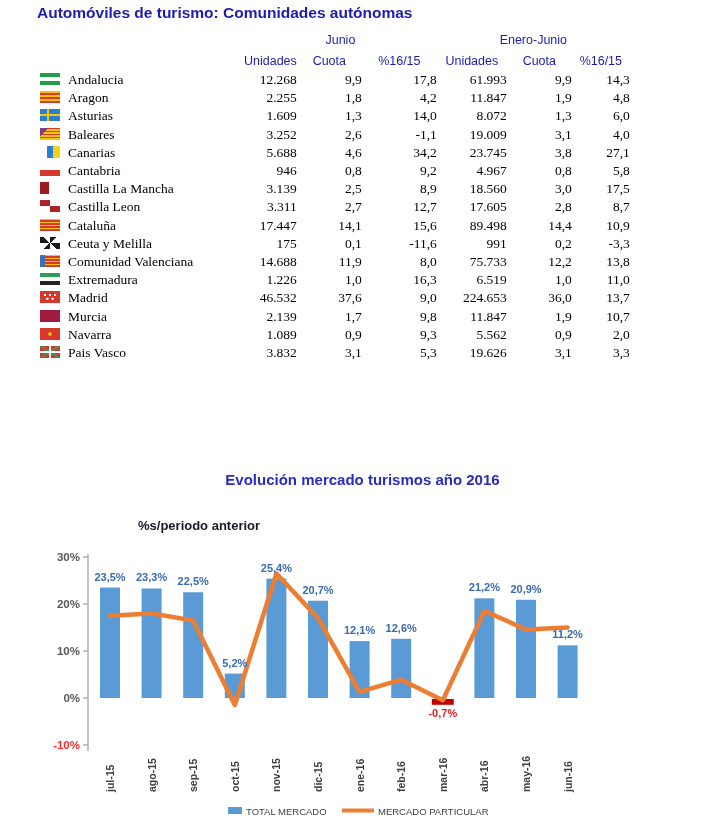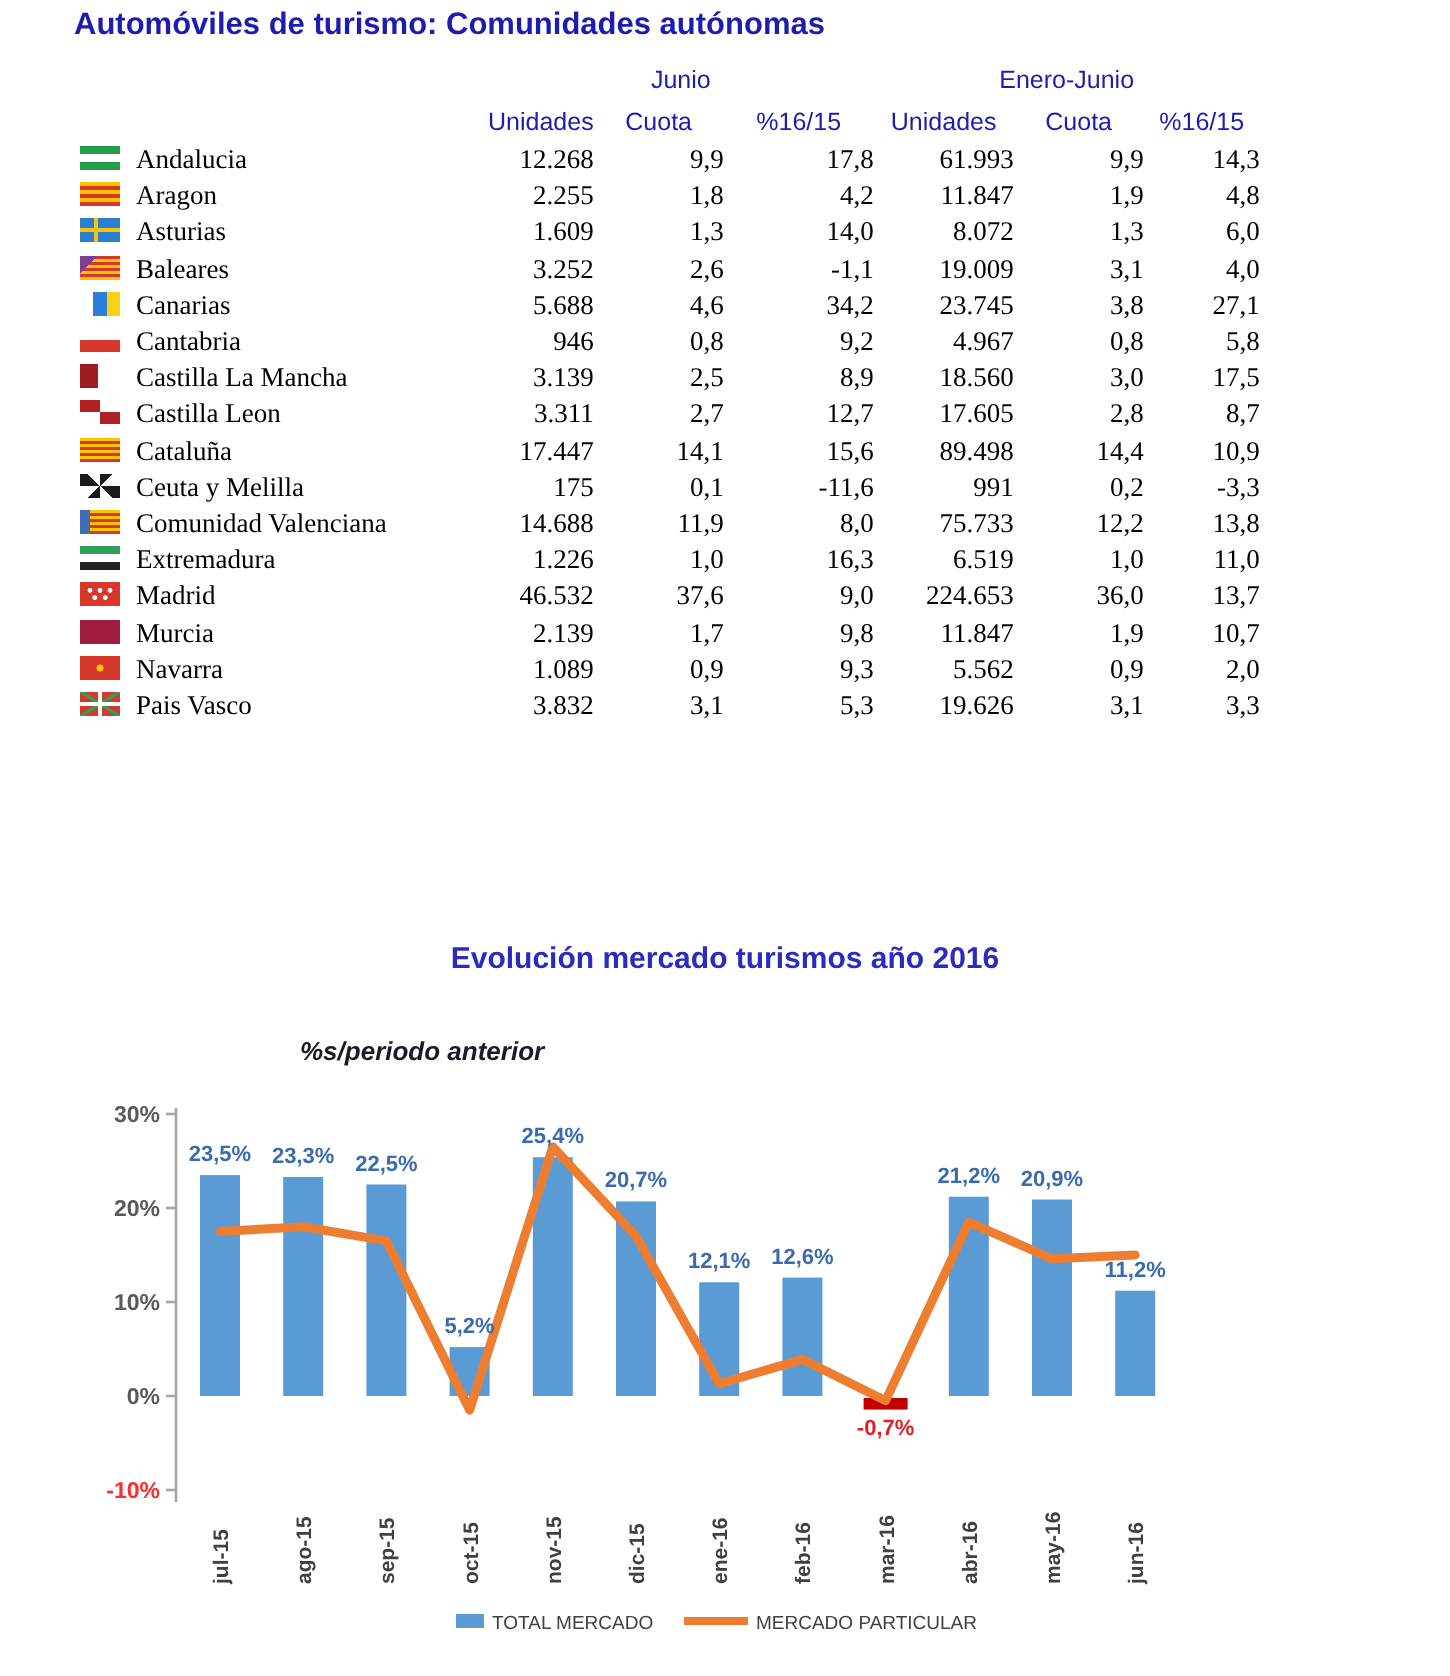--- a/index.html
+++ b/index.html
@@ -20,21 +20,21 @@
   #regions-table .group-h th{text-align:center;height:21px;vertical-align:middle;}
   #regions-table .col-h th{text-align:center;height:21px;vertical-align:middle;}
   #regions-table td{font-family:"Liberation Serif","DejaVu Serif",serif;font-size:13.5px;color:#000;
                     height:18.2px;padding:0;white-space:nowrap;vertical-align:middle;}
   #regions-table td.num{text-align:right;}
   .flag{display:inline-block;width:20px;height:12px;margin-right:8px;vertical-align:-1px;
         background-color:#ccc;position:relative;}
   
   #chart-title{position:absolute;left:0;top:447px;width:725px;text-align:center;
                font-size:15px;font-weight:bold;color:#2b2bc2;margin-top:24px;}
-  #axis-label{position:absolute;left:150px;top:518px;font-size:13px;font-weight:bold;color:#1a1a28;font-style:italic;}
+  #axis-label{position:absolute;left:138px;top:518px;font-size:13px;font-weight:bold;color:#1a1a28;}
   #evolution-chart{position:absolute;left:0;top:550px;}
 </style>
 </head>
 <body>
 
 <div id="page">
 
   <div id="report-title">Automóviles de turismo: Comunidades autónomas</div>
 
   <table id="regions-table">

